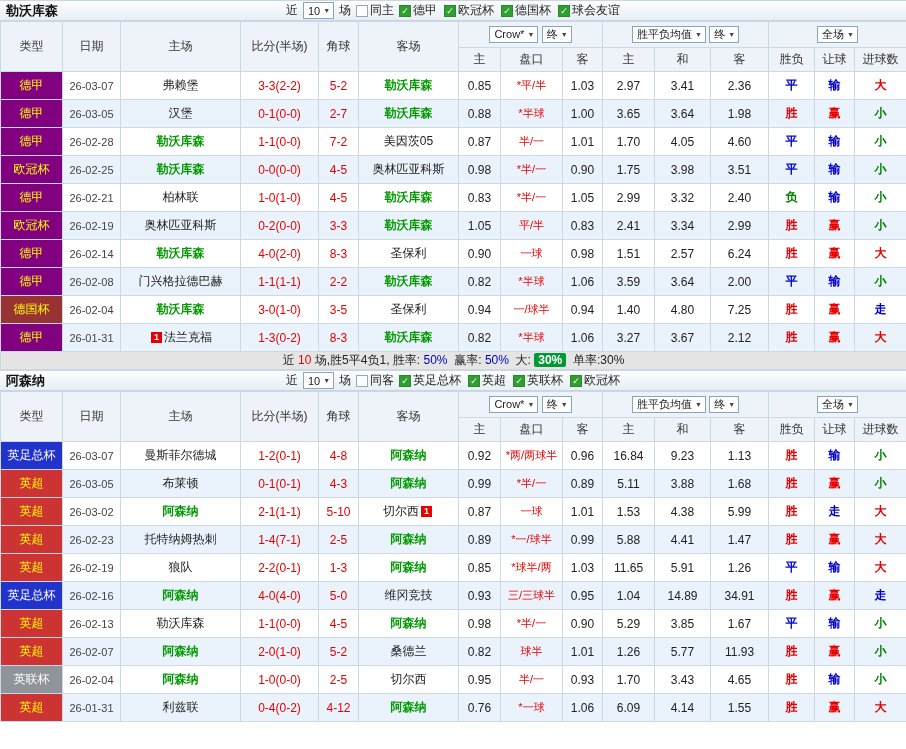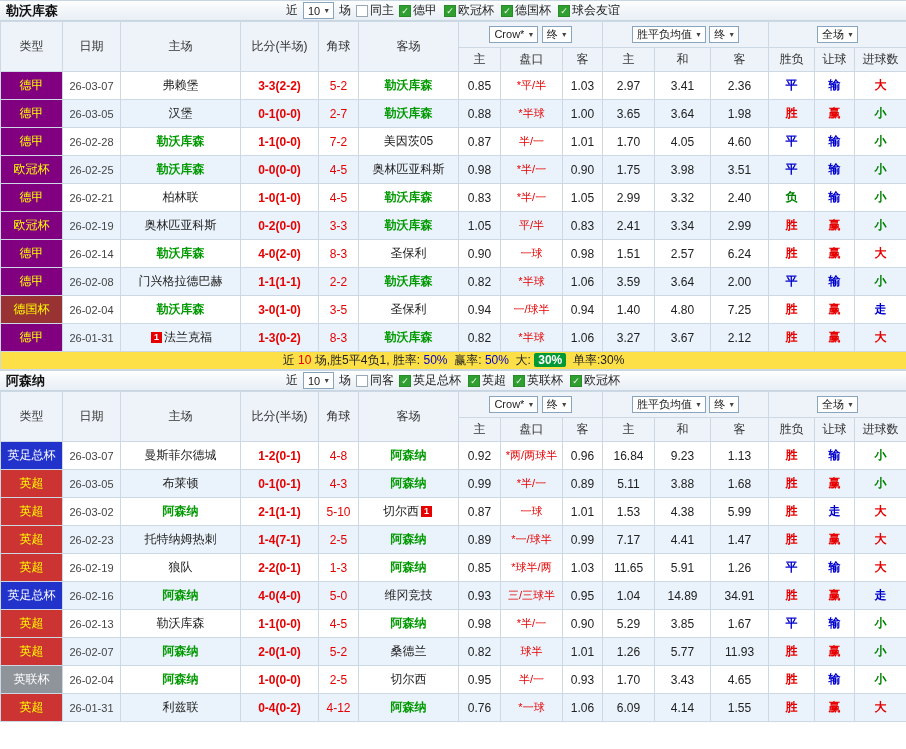--- a/index.html
+++ b/index.html
@@ -38,30 +38,30 @@
 
   
   .grid{width:906px;border-collapse:collapse;table-layout:fixed}
   .grid th,.grid td{border:1px solid #ccd9e5;text-align:center;overflow:hidden;white-space:nowrap}
   .grid thead th{background:#eef3f9;font-weight:normal;color:#333}
   tr.h1 th{height:26px}
   tr.h2 th{height:24px}
   .grid tbody td{height:28px}
   .grid tbody tr:nth-child(even){background:#eaf3fb}
   .c-date{font-size:11px;color:#444}
-  .c-score{color:var(--c-red);font-weight:bold}
+  .c-score{color:var(--c-red);font-weight:normal}
   .c-corner{color:var(--c-red)}
   .c-hcap{color:var(--c-red);font-size:11px}
   .c-odds{color:#222}
   .c-res{font-weight:bold}
   .tname{cursor:pointer}
   .tg{color:var(--c-teamgreen);font-weight:bold}
   .rank{display:inline-block;background:var(--c-red);color:#fff;font-size:9px;font-weight:bold;
     width:11px;height:11px;line-height:11px;margin:0 2px;vertical-align:1px}
-  .summary-cell{height:14px;background:#fde047}
+  .summary-cell{height:14px;background:#e5e5e5}
   .seg{white-space:pre}
   .seg.badge{padding:0 4px;border-radius:2px;font-weight:bold}
 
   col.ct{width:62px} col.cd{width:58px} col.ch{width:120px} col.cs{width:78px} col.cc{width:40px}
   col.ca{width:100px} col.o1{width:42px} col.o2{width:62px} col.o3{width:40px} col.o4{width:52px}
   col.o5{width:56px} col.o6{width:58px} col.r1{width:46px} col.r2{width:40px} col.r3{width:52px}
 </style>
 </head>
 <body>
 
@@ -538,21 +538,21 @@
   <tr class="drow">
     <td class="c-type" style="color: rgb(255, 255, 0); background: rgb(204, 51, 51);">英超</td>
     <td class="c-date">26-02-23</td>
     <td class="c-home"><span class="tname">托特纳姆热刺</span></td>
     <td class="c-score">1-4(7-1)</td>
     <td class="c-corner">2-5</td>
     <td class="c-away"><span class="tname tg">阿森纳</span></td>
     <td class="c-odds">0.89</td>
     <td class="c-hcap">*一/球半</td>
     <td class="c-odds">0.99</td>
-    <td class="c-odds">7.17</td>
+    <td class="c-odds">5.88</td>
     <td class="c-odds">4.41</td>
     <td class="c-odds">1.47</td>
     <td class="c-res" style="color: rgb(230, 0, 0);">胜</td>
     <td class="c-res" style="color: rgb(230, 0, 0);">赢</td>
     <td class="c-res" style="color: rgb(230, 0, 0);">大</td>
   </tr>
 
   <tr class="drow">
     <td class="c-type" style="color: rgb(255, 255, 0); background: rgb(204, 51, 51);">英超</td>
     <td class="c-date">26-02-19</td>

